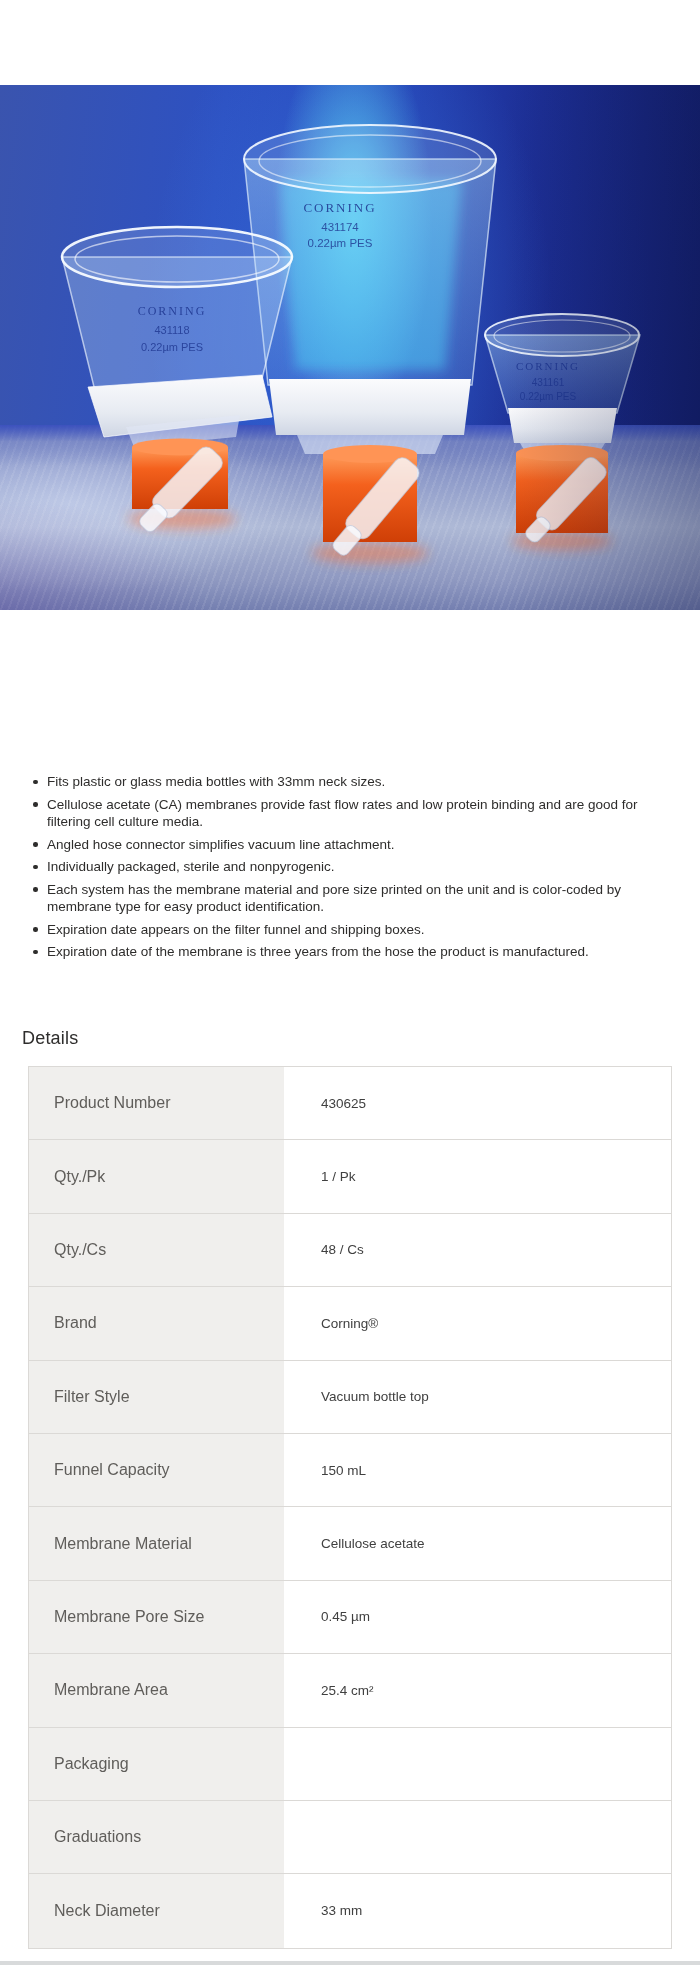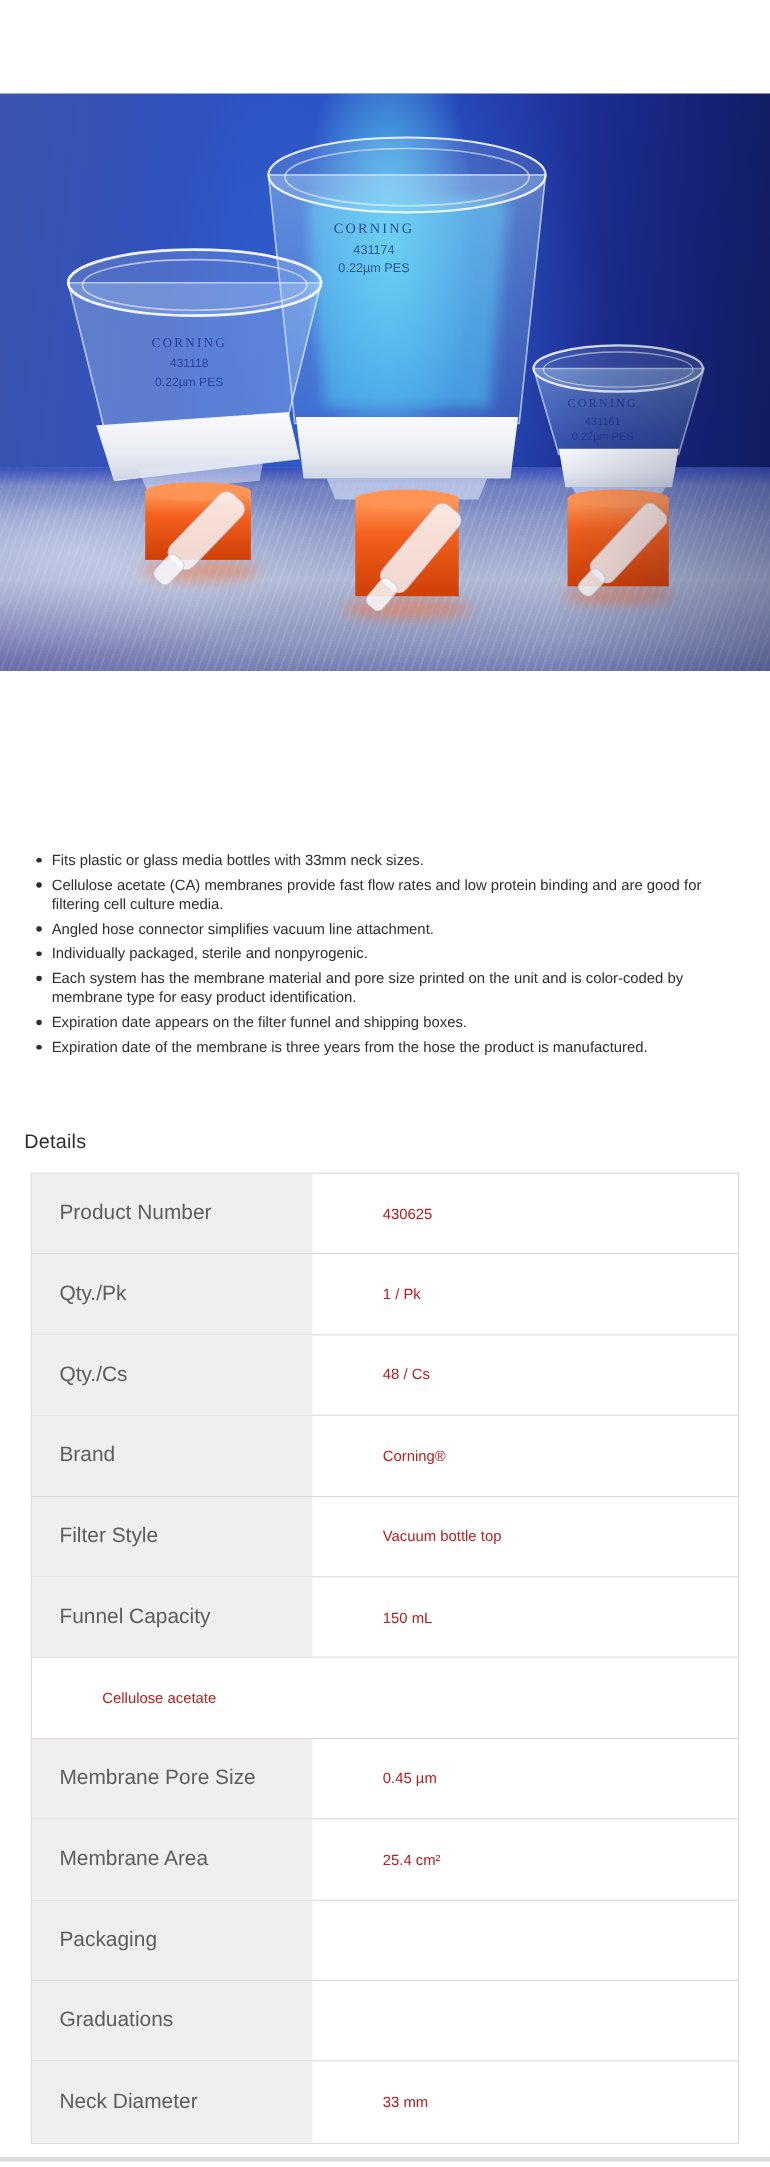--- a/index.html
+++ b/index.html
@@ -91,30 +91,29 @@
     display: flex;
     height: 73.4px;
     border-bottom: 1px solid #dbd9d6;
   }
   .detail-row:last-child { border-bottom: none; }
   .detail-label {
     width: 255px;
     background: #f0efed;
     display: flex; align-items: center;
     padding-left: 25px;
-    font-size: 19px;
+    font-size: 16px;
     color: #5f5d5a;
   }
   .detail-value {
     flex: 1;
     display: flex; align-items: center;
     padding-left: 37px;
     font-size: 13.5px;
-    color: #b91c1c;
-    margin-left: 27px;
+    color: #404040;
   }
 
   .page-bottom-divider {
     position: absolute;
     top: 1961px; left: 0;
     width: 700px; height: 4px;
     background: #d8dadb;
   }
 </style>
 </head>
@@ -233,20 +232,21 @@
     </div>
     <div class="detail-row">
       <div class="detail-label">Filter Style</div>
       <div class="detail-value">Vacuum bottle top</div>
     </div>
     <div class="detail-row">
       <div class="detail-label">Funnel Capacity</div>
       <div class="detail-value">150 mL</div>
     </div>
     <div class="detail-row">
+      <div class="detail-label">Membrane Material</div>
       <div class="detail-value">Cellulose acetate</div>
     </div>
     <div class="detail-row">
       <div class="detail-label">Membrane Pore Size</div>
       <div class="detail-value">0.45 µm</div>
     </div>
     <div class="detail-row">
       <div class="detail-label">Membrane Area</div>
       <div class="detail-value">25.4 cm²</div>
     </div>

